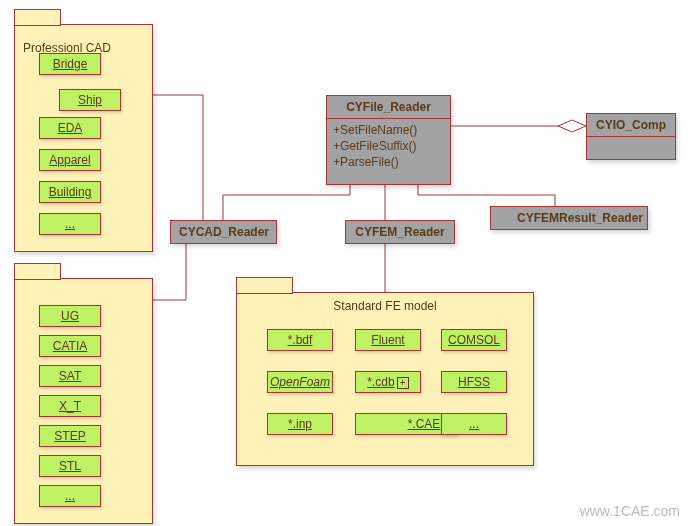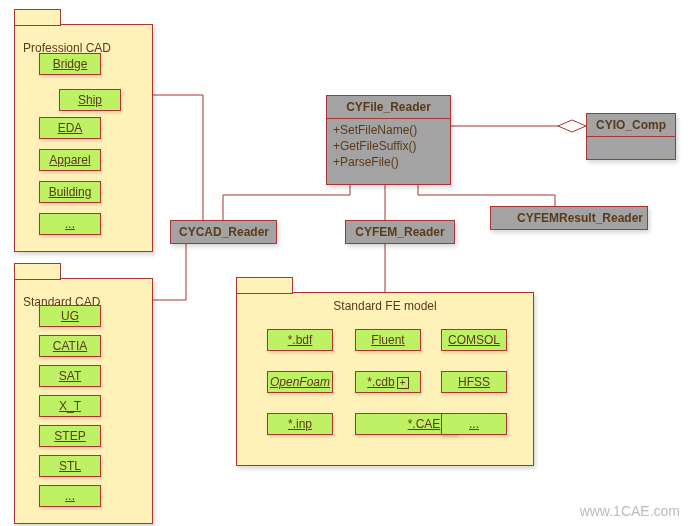--- a/index.html
+++ b/index.html
@@ -126,21 +126,20 @@
     <div class="item" style="left:24px; top:28px; width:60px;"><span>Bridge</span></div>
     <div class="item" style="left:24px; top:64px; width:60px;margin-left:20px;"><span>Ship</span></div>
     <div class="item" style="left:24px; top:92px; width:60px;"><span>EDA</span></div>
     <div class="item" style="left:24px; top:124px; width:60px;"><span>Apparel</span></div>
     <div class="item" style="left:24px; top:156px; width:60px;"><span>Building</span></div>
     <div class="item" style="left:24px; top:188px; width:60px;"><span>...</span></div>
   </div>
 
   <div class="package" style="left:14px; top:278px; width:137px; height:244px;">
     <div class="package-tab" style="width:45px;"></div>
-    <div class="package-title">Standard CAD</div>
     <div class="item" style="left:24px; top:26px; width:60px;"><span>UG</span></div>
     <div class="item" style="left:24px; top:56px; width:60px;"><span>CATIA</span></div>
     <div class="item" style="left:24px; top:86px; width:60px;"><span>SAT</span></div>
     <div class="item" style="left:24px; top:116px; width:60px;"><span>X_T</span></div>
     <div class="item" style="left:24px; top:146px; width:60px;"><span>STEP</span></div>
     <div class="item" style="left:24px; top:176px; width:60px;"><span>STL</span></div>
     <div class="item" style="left:24px; top:206px; width:60px;"><span>...</span></div>
   </div>
 
   <div class="class-box" style="left:326px; top:95px; width:123px;">

